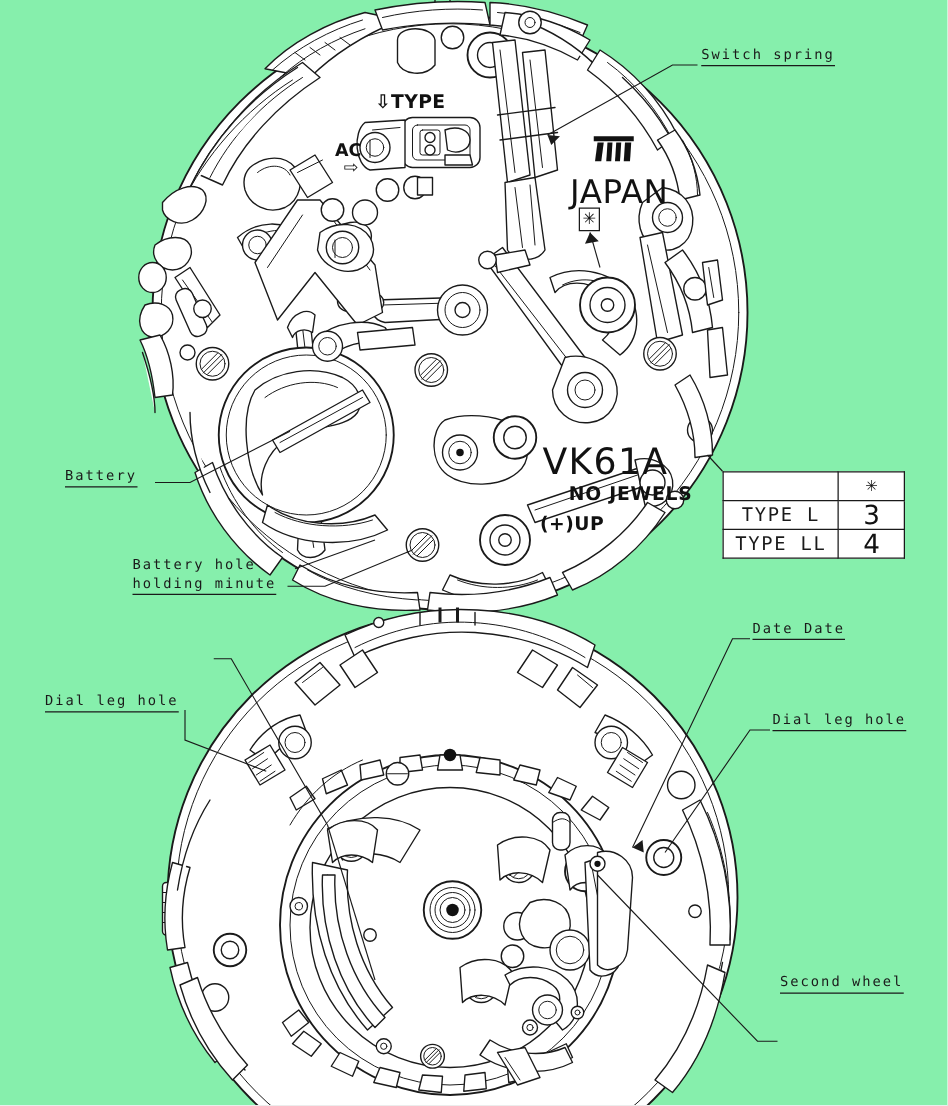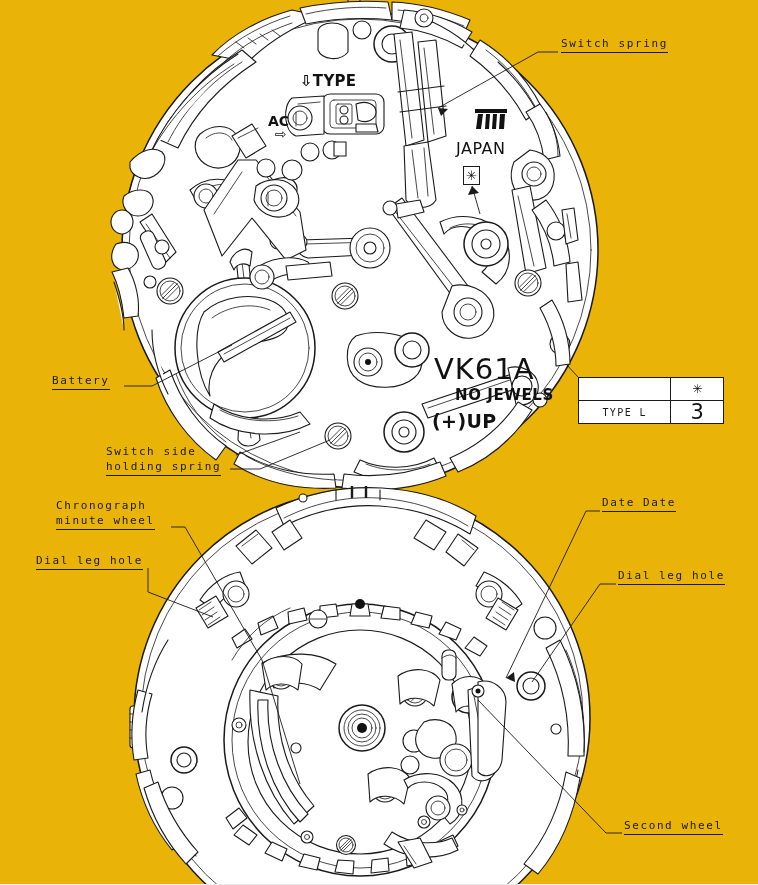--- a/index.html
+++ b/index.html
@@ -8,21 +8,21 @@
     padding: 0;
     background: #ffffff;
   }
   body {
     font-family: "DejaVu Sans Mono", monospace;
   }
   #page {
     position: relative;
     width: 758px;
     height: 885px;
-    background: #eab308;
+    background: #86efac;
     overflow: hidden;
     border-bottom: 1px solid #ececec;
     box-sizing: border-box;
   }
   #art {
     position: absolute;
     left: 0; top: 0;
     width: 758px;
     height: 885px;
   }
@@ -56,26 +56,26 @@
     font-size: 29px;
     letter-spacing: 1px;
     font-weight: 400;
   }
   #jewels {
     font-size: 15px;
     letter-spacing: 0.6px;
     font-weight: 600;
   }
   #plusup {
-    font-size: 19px;
+    font-size: 15px;
     letter-spacing: 0.4px;
     font-weight: 600;
   }
   #japan {
-    font-size: 16px;
+    font-size: 26px;
     letter-spacing: 0.5px;
     font-weight: 500;
   }
   #push {
     font-size: 15px;
     font-weight: 700;
     letter-spacing: 0.3px;
   }
   #ac {
     font-size: 14px;
@@ -94,21 +94,21 @@
   #type-table td {
     border: 1.4px solid #1a1a1a;
     padding: 0;
     height: 22px;
     text-align: center;
     vertical-align: middle;
   }
   #type-table .lab {
     width: 92px;
     font-family: "DejaVu Sans Mono", monospace;
-    font-size: 10px;
+    font-size: 15px;
     letter-spacing: 1.4px;
     color: #1a1a1a;
   }
   #type-table .val {
     width: 52px;
     font-family: "DejaVu Sans", sans-serif;
     font-size: 21px;
     color: #111;
     line-height: 1;
   }
@@ -506,42 +506,38 @@
 
   <div class="callout" id="c-switch" style="left:561px; top:36px;">
     <span class="ln">Switch spring</span>
   </div>
 
   <div class="callout" id="c-battery" style="left:52px; top:373px;">
     <span class="ln">Battery</span>
   </div>
 
   <div class="callout two" id="c-bsh" style="left:106px; top:444px;">
-    <span class="ln">Switch side</span>
-    <span class="ln">holding spring</span>
+    <span class="ln">Battery hole</span>
+    <span class="ln">holding minute</span>
   </div>
 
-  <div class="callout two" id="c-cmw" style="left:56px; top:498px;">
-    <span class="ln">Chronograph</span>
-    <span class="ln">minute wheel</span>
-  </div>
 
   <div class="callout" id="c-dlh-l" style="left:36px; top:553px;">
     <span class="ln">Dial leg hole</span>
   </div>
 
   <div class="callout" id="c-datedial" style="left:602px; top:495px;">
     <span class="ln">Date Date</span>
   </div>
 
   <div class="callout" id="c-dlh-r" style="left:618px; top:568px;">
     <span class="ln">Dial leg hole</span>
   </div>
 
-  <div class="callout" id="c-second" style="left:624px; top:818px;">
+  <div class="callout" id="c-second" style="left:624px; top:778px;">
     <span class="ln">Second wheel</span>
   </div>
 
   <svg id="leaders" style="position:absolute; left:0; top:0; width:758px; height:885px; pointer-events:none;" viewBox="0 0 758 885">
     <g class="sl">
 
       <path d="M 558 52 L 538 52 L 438 108"></path>
       <path d="M 438 108 l 10 1 l -7 7 z" fill="#1a1a1a" stroke="none"></path>
 
       <path d="M 124 386 L 152 386 L 232 345"></path>
@@ -595,16 +591,20 @@
   <table id="type-table">
     <tbody>
         <tr>
       <td class="lab blank"></td>
       <td class="val hdr">✳</td>
     </tr>
     <tr>
       <td class="lab">TYPE  L</td>
       <td class="val">3</td>
     </tr>
+    <tr>
+      <td class="lab">TYPE  LL</td>
+      <td class="val">4</td>
+    </tr>
   </tbody>
     </table>
 
 </div>
 
 </body></html>

